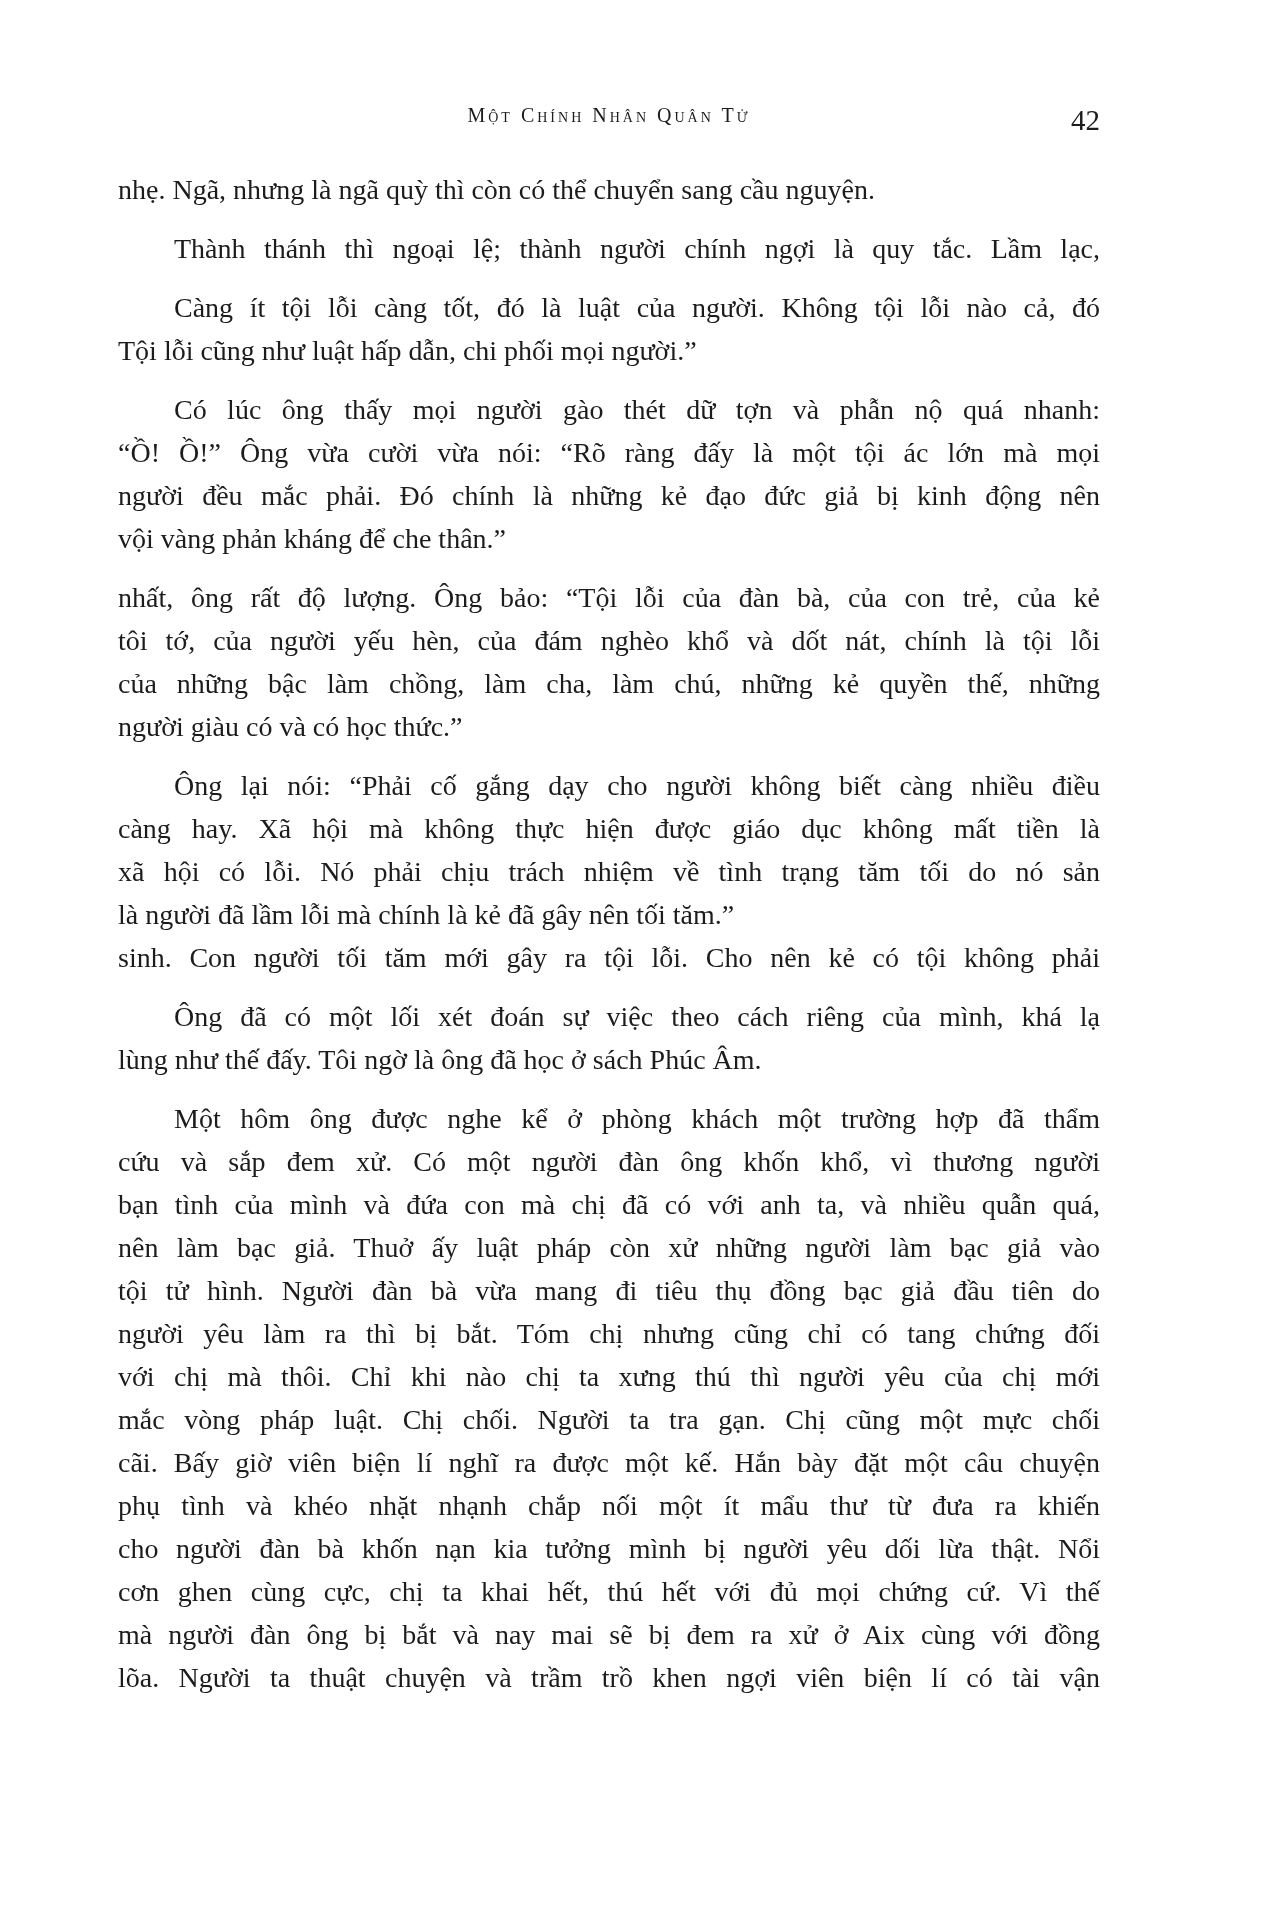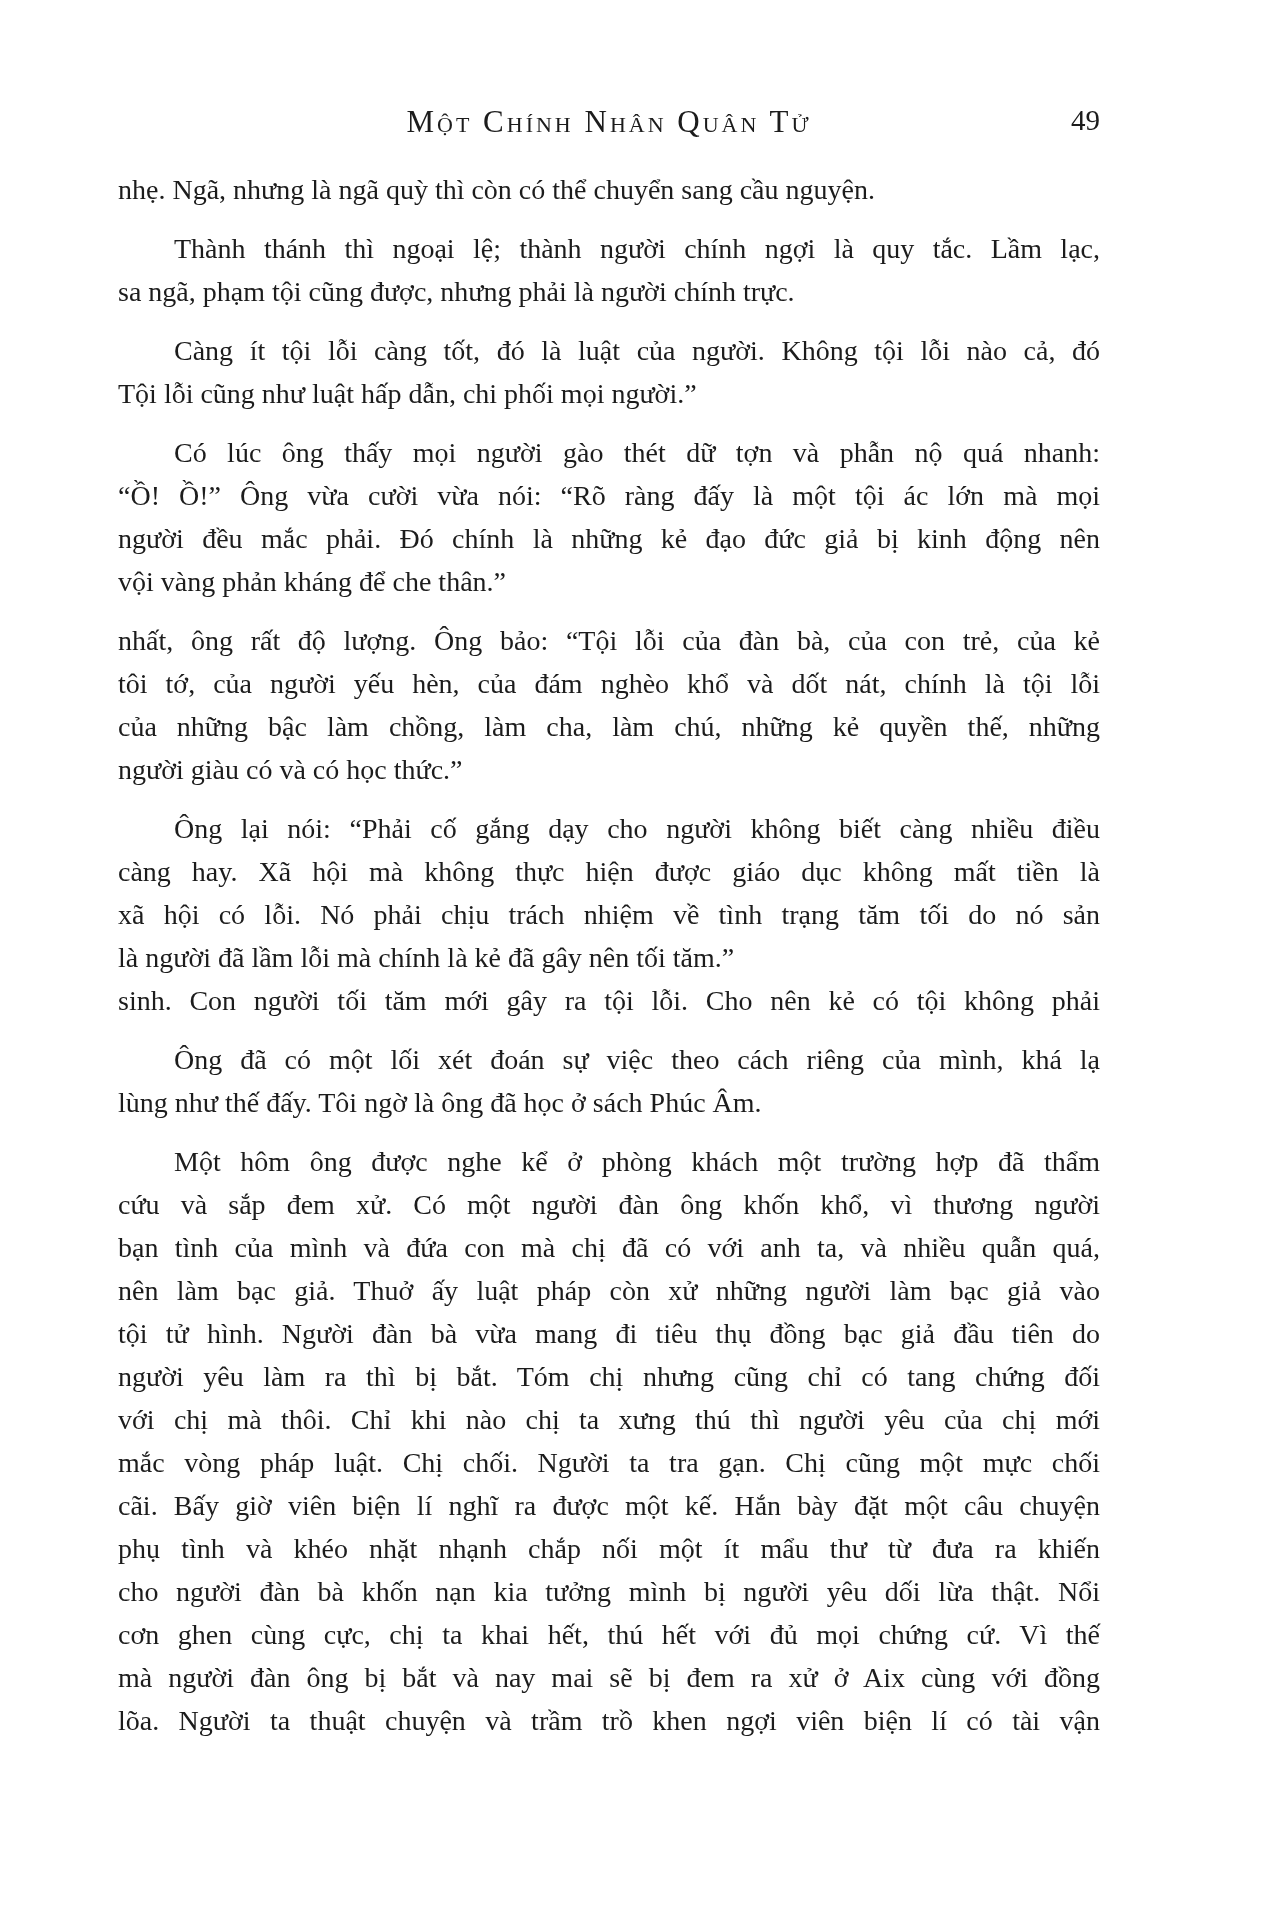--- a/index.html
+++ b/index.html
@@ -20,21 +20,21 @@
     overflow: hidden;
   }
   .running-head {
     position: relative;
     width: 100%;
     height: 40px;
     text-align: center;
   }
   .head-title {
     font-variant: small-caps;
-    font-size: 31px;
+    font-size: 20px;
     letter-spacing: 3px;
     color: #1c1c1c;
     white-space: nowrap;
   }
   .page-num {
     position: absolute;
     right: 0;
     top: 0;
     font-size: 29px;
     color: #1c1c1c;
@@ -58,29 +58,28 @@
   .line.indent {
     text-indent: 56px;
   }
 </style>
 </head>
 <body>
 
 <div class="page">
   <div class="running-head">
     <span class="head-title">Một Chính Nhân Quân Tử</span>
-    <span class="page-num">49</span>
+    <span class="page-num">42</span>
   </div>
   <div class="body-text" id="body-text">
       <div class="paragraph">
         <div class="line endline">nhẹ. Ngã, nhưng là ngã quỳ thì còn có thể chuyển sang cầu nguyện.</div>
       </div>
       <div class="paragraph">
         <div class="line indent">Thành thánh thì ngoại lệ; thành người chính ngợi là quy tắc. Lầm lạc,</div>
-        <div class="line endline">sa ngã, phạm tội cũng được, nhưng phải là người chính trực.</div>
       </div>
       <div class="paragraph">
         <div class="line indent">Càng ít tội lỗi càng tốt, đó là luật của người. Không tội lỗi nào cả, đó</div>
         <div class="line endline">Tội lỗi cũng như luật hấp dẫn, chi phối mọi người.”</div>
       </div>
       <div class="paragraph">
         <div class="line indent">Có lúc ông thấy mọi người gào thét dữ tợn và phẫn nộ quá nhanh:</div>
         <div class="line">“Ồ! Ồ!” Ông vừa cười vừa nói: “Rõ ràng đấy là một tội ác lớn mà mọi</div>
         <div class="line">người đều mắc phải. Đó chính là những kẻ đạo đức giả bị kinh động nên</div>
         <div class="line endline">vội vàng phản kháng để che thân.”</div>

